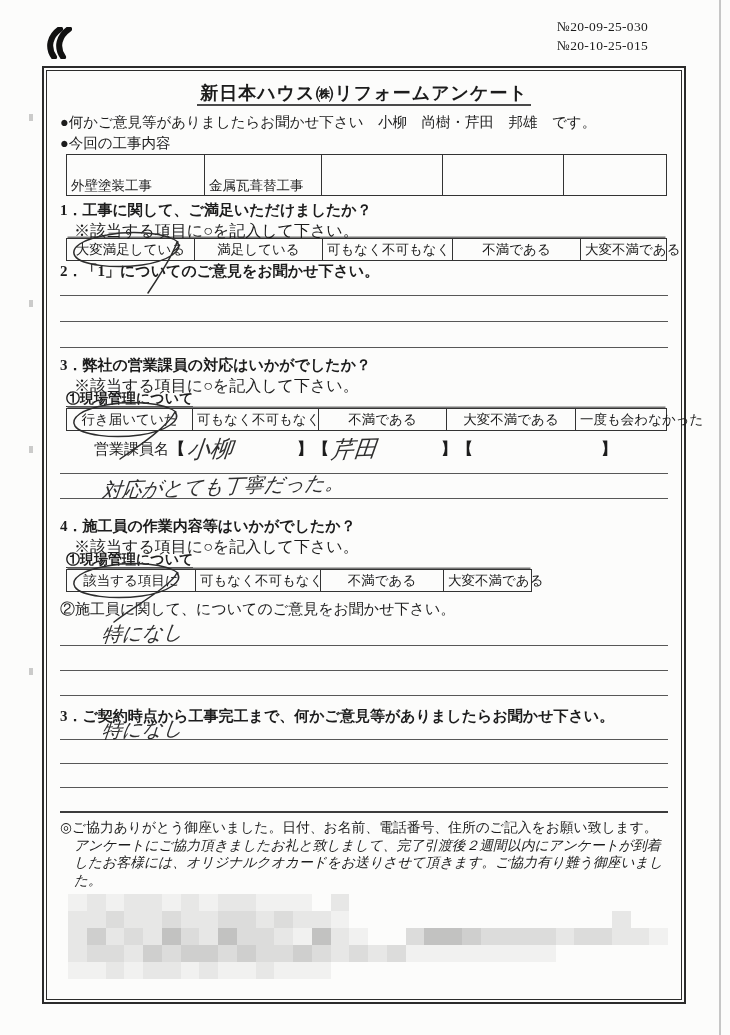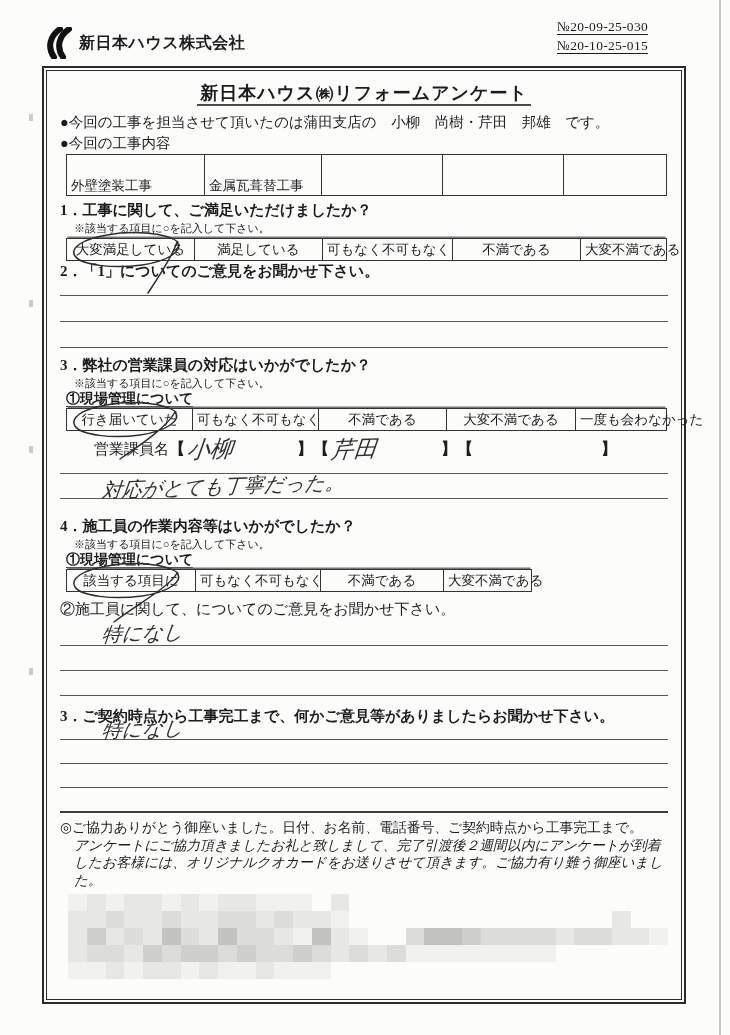--- a/index.html
+++ b/index.html
@@ -10,42 +10,42 @@
   }
   
   .scan-line-right{position:absolute;top:0;right:9px;width:2px;height:100%;background:#c6c6c6;}
   .scan-speck{position:absolute;left:29px;width:4px;height:7px;background:#9a9a9a;opacity:.5;}
 
   
   .logo-row{position:absolute;top:27px;left:44px;display:flex;align-items:center;gap:7px;}
   .logo-mark{width:28px;height:32px;}
   .company-name{font-family:"Liberation Sans","DejaVu Sans",sans-serif;font-weight:bold;font-size:16px;letter-spacing:.5px;}
   .doc-numbers{position:absolute;top:17px;left:557px;font-size:13.5px;line-height:19px;letter-spacing:.3px;}
-  .doc-numbers div{text-decoration:underline;text-underline-offset:3px;}
+  .doc-numbers div{text-underline-offset:3px;}
 
   
   .form-box{
     position:absolute;left:46px;top:70px;width:636px;height:930px;
     border:1px solid #2b2b2b;outline:2px solid #2b2b2b;outline-offset:2px;
     box-sizing:border-box;padding:0 13px;
   }
 
   .form-title{margin:10px auto 0;width:fit-content;font-size:18px;font-weight:bold;
     letter-spacing:1px;border-bottom:2px solid #4a4a4a;padding:0 3px 1px;height:25px;box-sizing:border-box;}
   .intro-line{margin-top:7px;font-size:14.5px;height:19px;white-space:nowrap;}
   .work-label{margin-top:2px;font-size:14.5px;height:19px;}
 
   table.grid{border-collapse:collapse;margin-left:6px;margin-top:1px;table-layout:fixed;}
   table.grid td{border:1px solid #333;font-size:13.5px;padding:0 4px;overflow:visible;}
   .work-table{width:601px;height:42px;}
   .work-table td{vertical-align:bottom;padding-bottom:2px;font-size:14px;}
   .work-table{border:1.5px solid #333;}
 
   .q-heading{margin-top:5px;font-size:15px;font-weight:bold;height:19px;white-space:nowrap;}
-  .q-note{margin:1px 0 0 14px;font-size:11px;height:16px;}
+  .q-note{margin:1px 0 0 14px;font-size:16px;height:16px;}
   .sub-label{margin:0 0 0 6px;font-size:14px;font-weight:bold;height:15px;width:fit-content;
     border-bottom:1px solid #3a3a3a;line-height:15px;}
 
   .choice-table{height:23px;border:1.5px solid #333;box-shadow:0 -3px 0 -1.5px #777;}
   .choice-table td{text-align:center;white-space:nowrap;position:relative;}
   .circle-svg{position:absolute;left:-3px;top:-10px;width:128px;height:72px;overflow:visible;pointer-events:none;}
   .circle-svg path{fill:none;stroke:#2d2d2d;stroke-width:1.5;stroke-linecap:round;}
 
   .ans-line{border-bottom:1px solid #575757;width:100%;}
   .h14{height:14px;} .h25{height:25px;} .h24{height:24px;} .h23{height:23px;} .h8{height:8px;}
@@ -80,33 +80,32 @@
   <div class="scan-speck" style="top:114px;"></div>
   <div class="scan-speck" style="top:300px;"></div>
   <div class="scan-speck" style="top:446px;"></div>
   <div class="scan-speck" style="top:668px;"></div>
 
   <div class="logo-row">
     <svg class="logo-mark" viewBox="0 0 28 32">
       <path d="M16 2 C6 9 3 20 10 30" fill="none" stroke="#111" stroke-width="6" stroke-linecap="round"></path>
       <path d="M25 2 C15 9 12 20 19 30" fill="none" stroke="#111" stroke-width="6" stroke-linecap="round"></path>
     </svg>
-    <span class="company-name">新日本ハウス株式会社</span>
   </div>
 
   <div class="doc-numbers">
     <div>№20-09-25-030</div>
     <div>№20-10-25-015</div>
   </div>
 
   <div class="form-box">
 
     <div class="form-title">新日本ハウス㈱リフォームアンケート</div>
 
-    <div class="intro-line">●今回の工事を担当させて頂いたのは蒲田支店の　小柳　尚樹・芹田　邦雄　です。</div>
+    <div class="intro-line">●何かご意見等がありましたらお聞かせ下さい　小柳　尚樹・芹田　邦雄　です。</div>
     <div class="work-label">●今回の工事内容</div>
 
     <table class="grid work-table">
       <tbody>
           <tr>
         <td style="width:129px">外壁塗装工事</td>
         <td style="width:108px">金属瓦葺替工事</td>
         <td style="width:112px"></td>
         <td style="width:112px"></td>
         <td></td>
@@ -212,21 +211,21 @@
     <div class="q-heading" style="margin-top:11px">3．ご契約時点から工事完工まで、何かご意見等がありましたらお聞かせ下さい。</div>
     <div class="hw-line" style="height:13px">
       <span class="hw hw-comment" style="bottom:-4px">特になし</span>
     </div>
     <div class="ans-line h23"></div>
     <div class="ans-line h23"></div>
 
     <div class="divider"></div>
 
     <div class="closing">
-      <div>◎ご協力ありがとう御座いました。日付、お名前、電話番号、ご契約時点から工事完工まで。</div>
+      <div>◎ご協力ありがとう御座いました。日付、お名前、電話番号、住所のご記入をお願い致します。</div>
       <div class="cont">アンケートにご協力頂きましたお礼と致しまして、完了引渡後２週間以内にアンケートが到着</div>
       <div class="cont">したお客様には、オリジナルクオカードをお送りさせて頂きます。ご協力有り難う御座いました。</div>
     </div>
 
     <div class="mosaic">
         <div class="mz-row">
           <div class="mz-cell" style="background: rgb(241, 241, 240);"></div>
           <div class="mz-cell" style="background: rgb(231, 231, 230);"></div>
           <div class="mz-cell" style="background: rgb(241, 241, 240);"></div>
           <div class="mz-cell" style="background: rgb(231, 231, 230);"></div>

